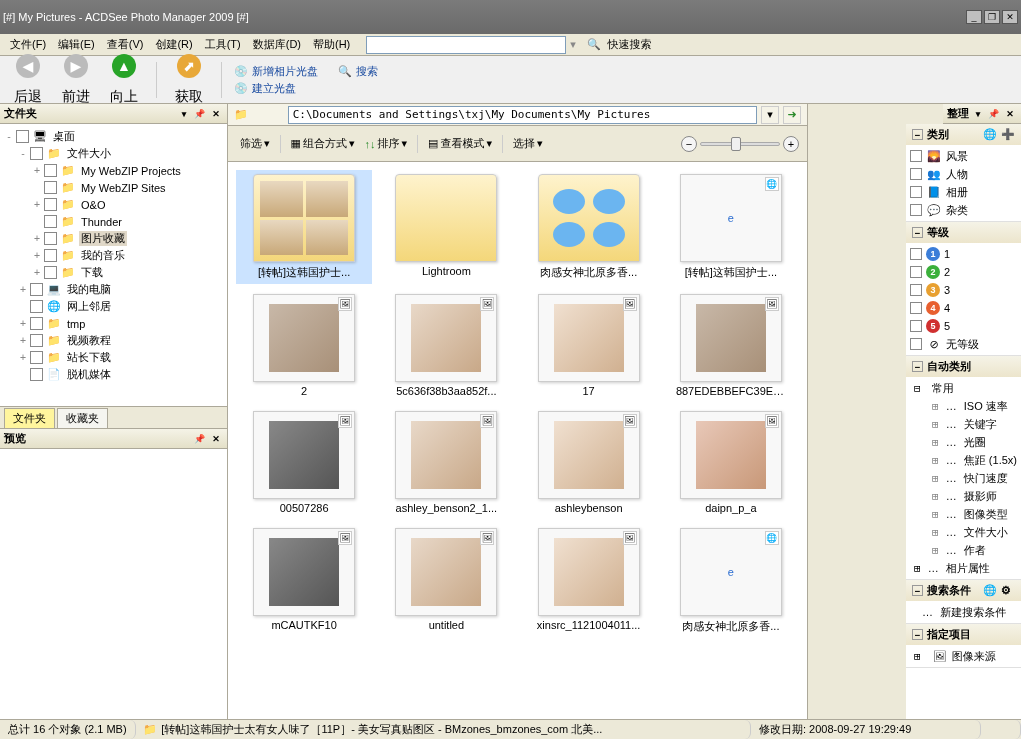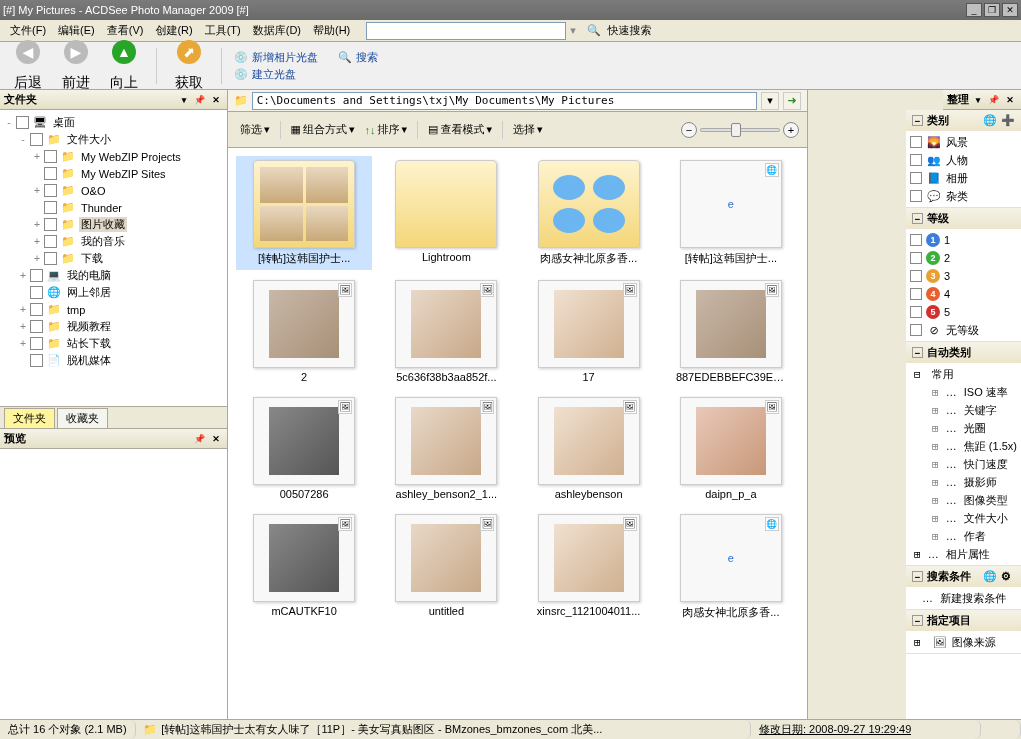--- a/index.html
+++ b/index.html
@@ -1,19 +1,19 @@
 <!DOCTYPE html>
 <html><head>
 <meta charset="utf-8">
 <style>
 * { margin: 0; padding: 0; box-sizing: border-box; font-family: "Microsoft YaHei", "SimSun", Arial, sans-serif; font-size: 11px; }
 body { width: 1021px; height: 739px; background: #ece9d8; display: flex; flex-direction: column; overflow: hidden; }
 
 
-.titlebar { height: 20px; background: linear-gradient(#7b7b7b,#6a6a6a); color: #fff; display: flex; align-items: center; padding: 0 3px; font-family: monospace; font-size: 11px; }
+.titlebar { height: 34px; background: linear-gradient(#7b7b7b,#6a6a6a); color: #fff; display: flex; align-items: center; padding: 0 3px; font-family: monospace; font-size: 11px; }
 .titlebar .title { flex: 1; }
 .titlebar .wbtn { width: 16px; height: 14px; background: #bfbfbf; margin-left: 2px; border: 1px solid #555; display:flex;align-items:center;justify-content:center;font-size:9px;color:#000;}
 
 
 .menubar { height: 22px; background: #ece9d8; display: flex; align-items: center; padding: 0 4px; border-bottom: 1px solid #aca899; }
 .menubar .mitem { padding: 2px 6px; cursor: default; }
 .menubar .spacer { width: 10px; }
 .menubar input { height: 18px; width: 200px; border: 1px solid #7f9db9; }
 .menubar .qs { margin-left: 12px; }
 
@@ -53,21 +53,21 @@
 .ltabs { height: 22px; background: #ece9d8; display: flex; align-items: flex-end; padding: 0 4px; border-top:1px solid #aca899;}
 .ltab { padding: 2px 8px; background: #f5f5f0; border: 1px solid #aca899; border-bottom: none; margin-right: 2px; cursor: default; }
 .ltab.active { background: #fff59d; }
 
 
 .preview { border-top: 1px solid #aca899; }
 .pvbody { height: 270px; background: #fff; }
 
 
 .addrbar { height: 22px; background: #f5f3e7; display: flex; align-items: center; padding: 2px 6px; border-bottom: 1px solid #aca899; gap:4px;}
-.addrbar .path { flex:1; background: #fff; border: 1px solid #7f9db9; height: 18px; padding: 1px 4px; font-family: monospace; font-size: 11px; overflow:hidden;text-overflow:ellipsis;white-space:nowrap;}
+.addrbar .path { flex:1; background: #fff; border: 1px solid #7f9db9; height: 18px; padding: 1px 4px; font-family: monospace; font-size: 11px; overflow:hidden;text-overflow:ellipsis;white-space:nowrap;margin-left:36px;}
 .addrbar .abtn{width:18px;height:18px;border:1px solid #ccc;display:flex;align-items:center;justify-content:center;cursor:default;}
 
 .viewbar { height: 36px; background: #ece9d8; display: flex; align-items: center; padding: 2px 8px; border-bottom: 1px solid #aca899; gap: 2px; }
 .vbtn { padding: 2px 4px; display:flex;align-items:center;gap:2px;cursor:default;}
 .viewbar .vsep{width:1px;height:18px;background:#ccc;margin:0 4px;}
 .slider{display:flex;align-items:center;margin-left:auto;gap:3px;}
 .slider .track{width:80px;height:4px;background:#ddd;border:1px solid #aaa;border-radius:2px;position:relative;}
 .slider .thumb{width:10px;height:14px;background:#f0f0f0;border:1px solid #888;position:absolute;top:-6px;left:30px;border-radius:2px;}
 .slider .sb{width:16px;height:16px;border-radius:50%;border:1px solid #888;display:flex;align-items:center;justify-content:center;cursor:default;background:#f5f5f5;}
 
@@ -558,17 +558,17 @@
 </div>
 
 <div class="statusbar">
   <div class="cell">
       <span class="tx">总计 16 个对象 (2.1 MB)</span>
     </div>
   <div class="cell wide">
       <span>📁</span>
       <span class="tx">[转帖]这韩国护士太有女人味了［11P］- 美女写真贴图区 - BMzones_bmzones_com 北美...</span>
     </div>
-  <div class="cell" style="width:230px;text-decoration:underline;">
+  <div class="cell" style="width:230px;">
       <span class="tx">修改日期: 2008-09-27 19:29:49</span>
     </div>
   <div class="cell" style="width:40px;"></div>
 </div>
 
 </body></html>

